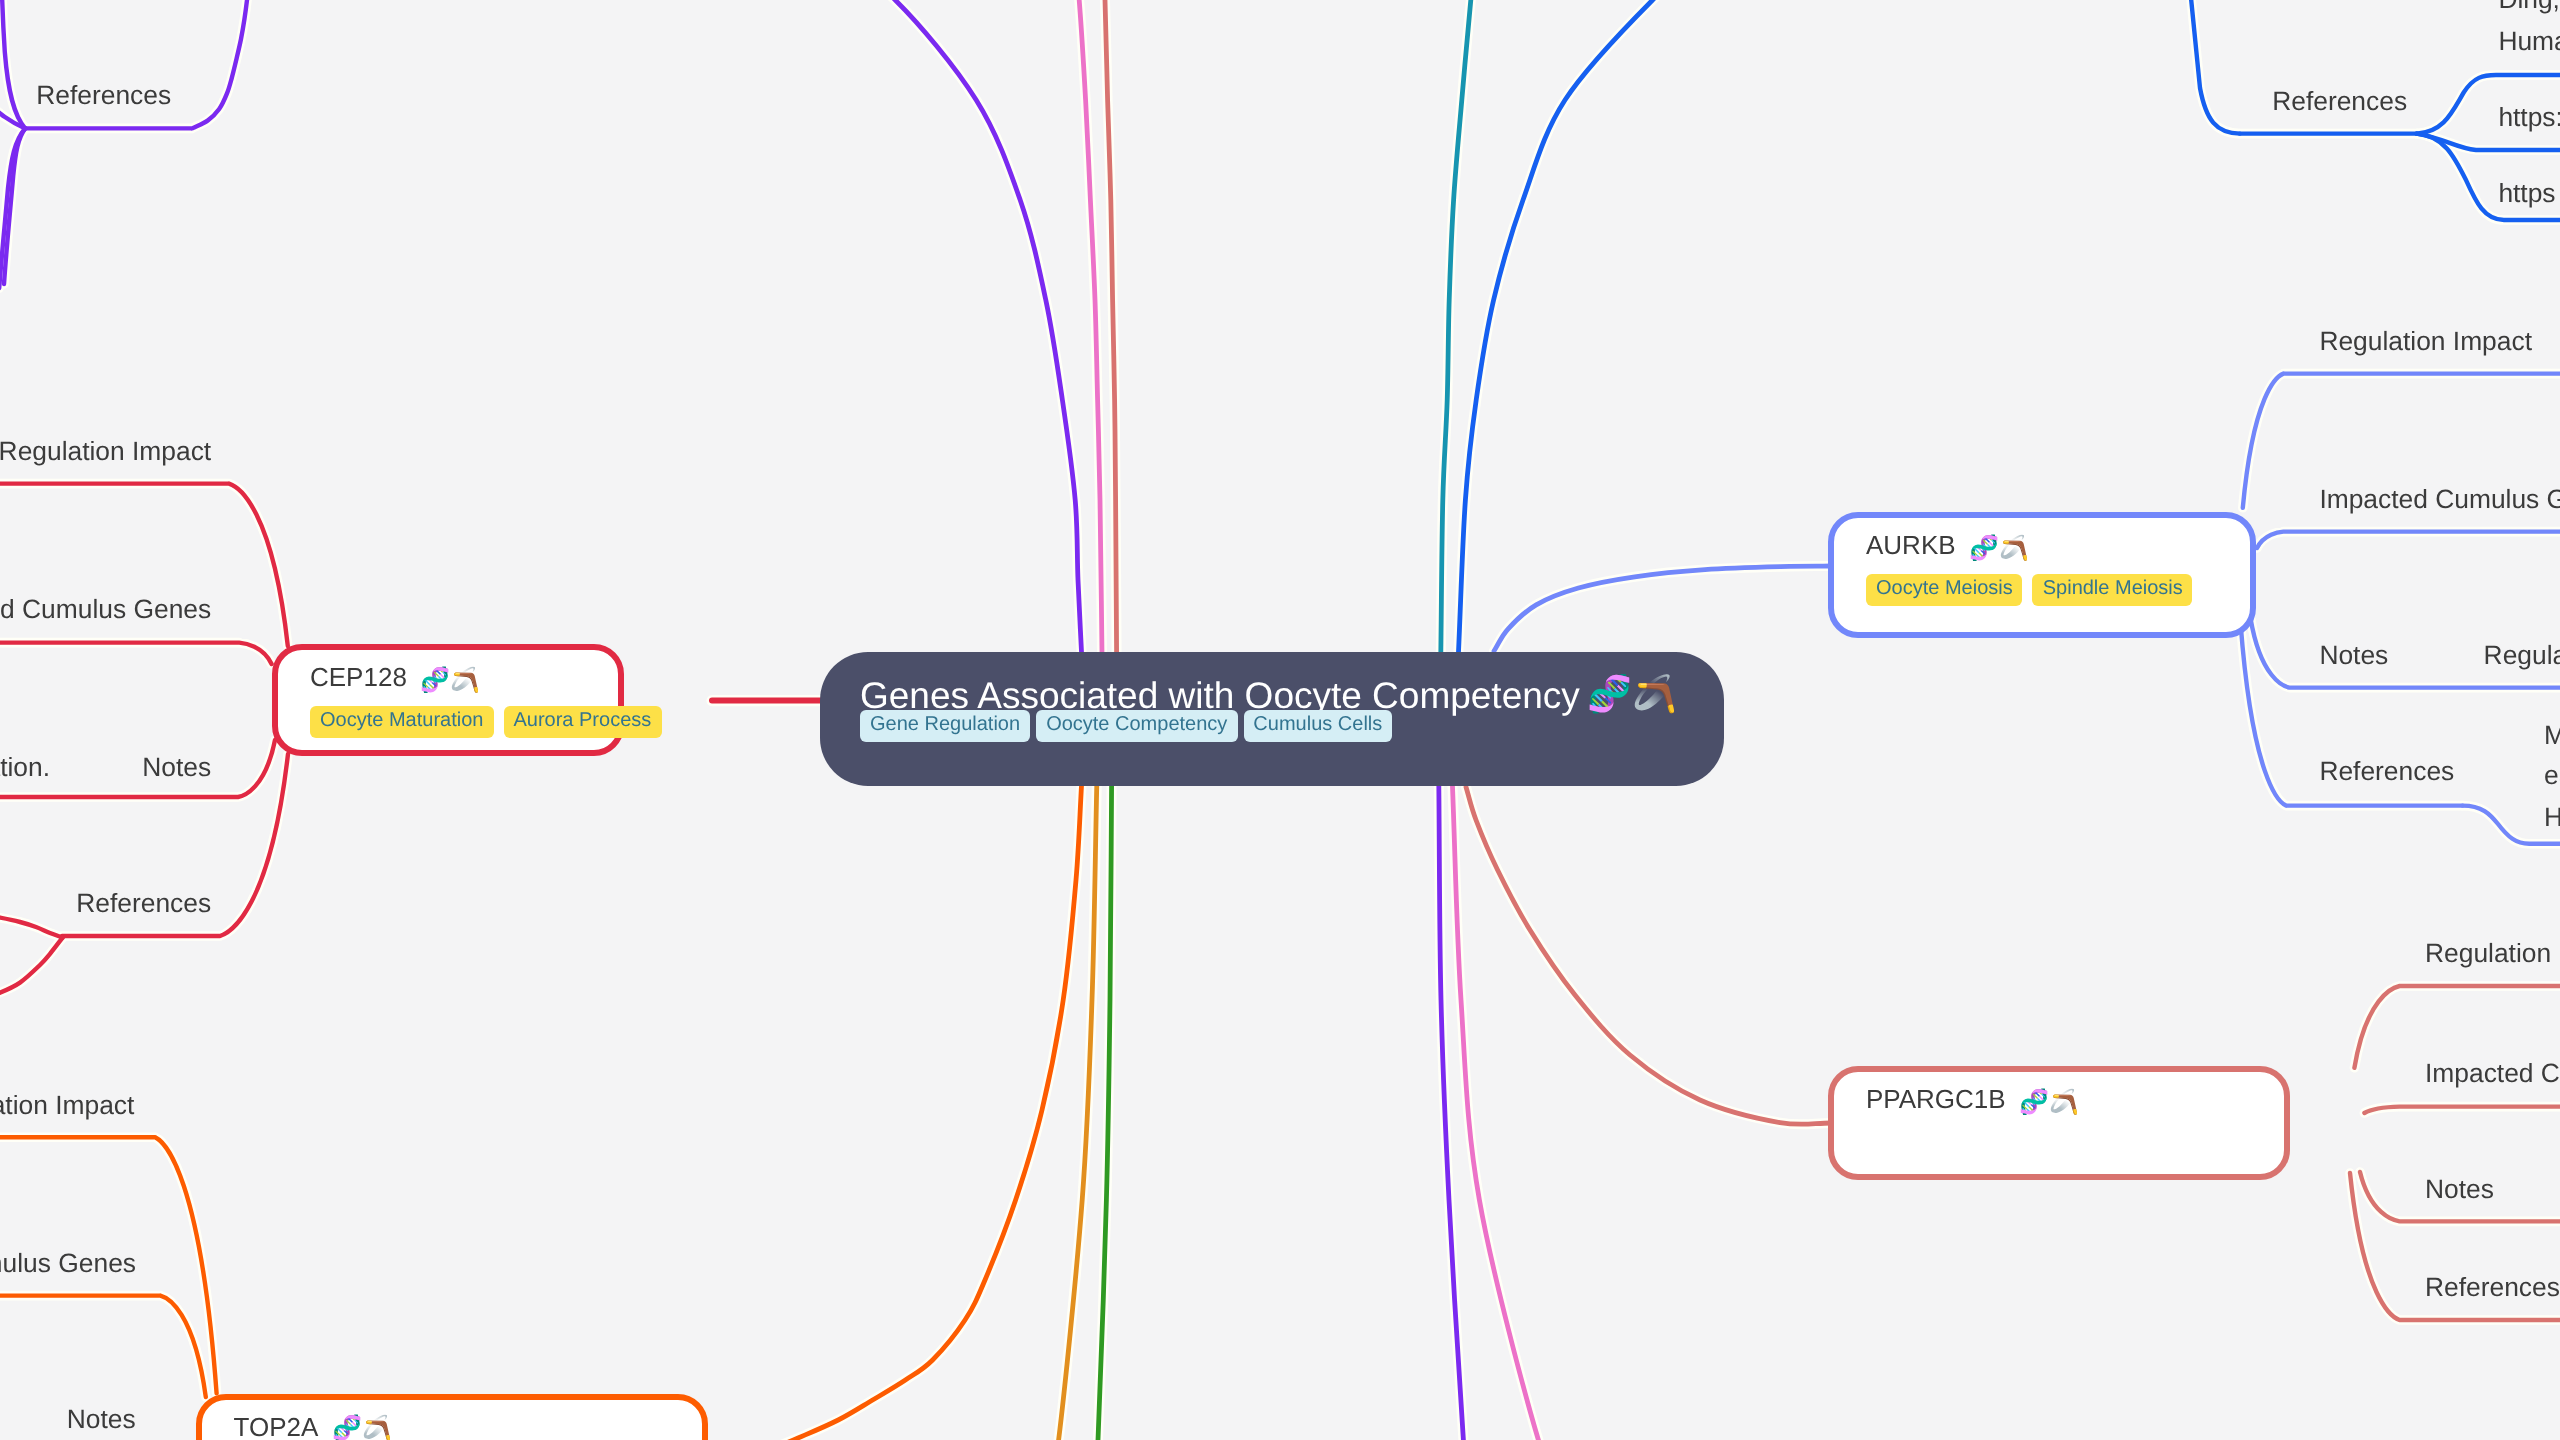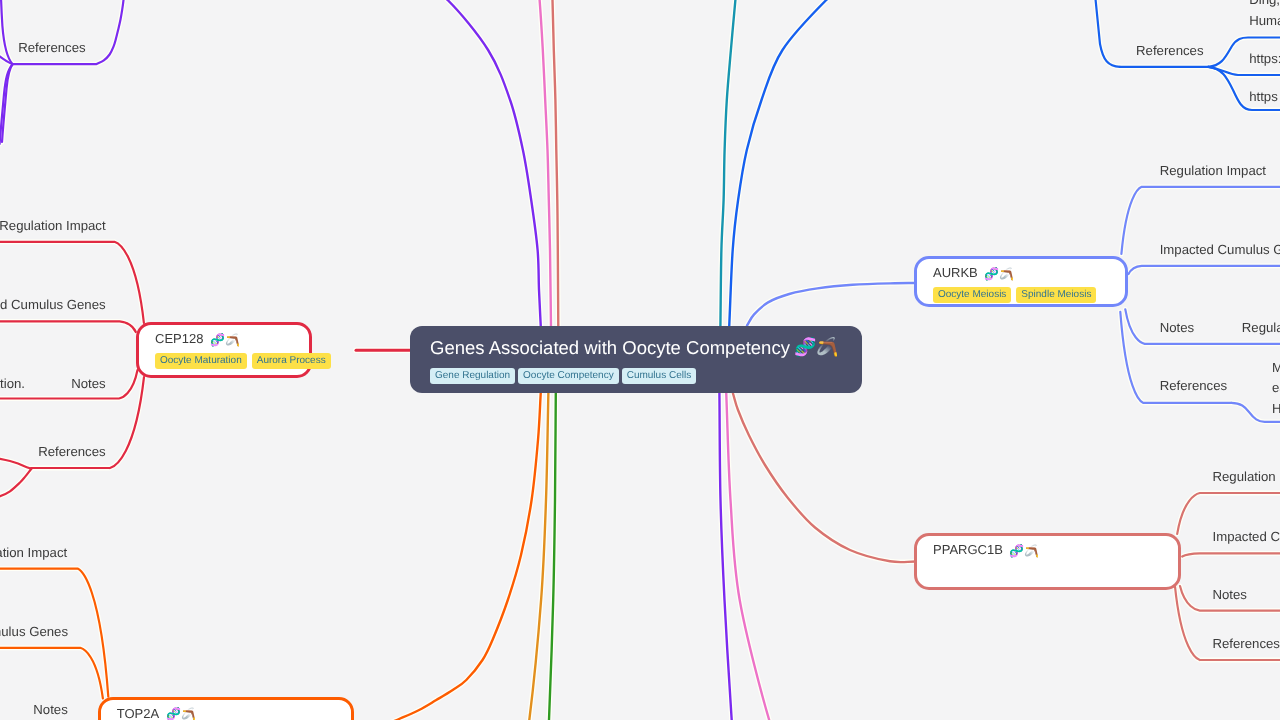--- a/index.html
+++ b/index.html
@@ -11,37 +11,37 @@
 
   .node{position:absolute;box-sizing:border-box;background:#ffffff;border-radius:15px;
         border:3px solid #ccc;white-space:nowrap;}
   .node .row{display:flex;align-items:center;height:11px;}
   .node .ttl{font-size:13px;color:#3b3b3b;line-height:11px;white-space:nowrap;}
   .node .emo{font-size:12px;line-height:11px;margin-left:7px;position:relative;top:1.5px;}
   .node .tags{margin-top:9px;display:flex;gap:5px;}
   .node .tag{background:#fde047;color:#337490;font-size:10px;line-height:10px;
              padding:3px 5px 3px 5px;border-radius:3px;}
 
-  #root-node{position:absolute;box-sizing:border-box;background:#4b4f69;border-radius:12px;
+  #root-node{position:absolute;box-sizing:border-box;background:#4b4f69;border-radius:24px;
              white-space:nowrap;}
   #root-node .row{display:flex;align-items:center;height:15px;}
   #root-node .ttl{font-size:18.5px;color:#ffffff;line-height:15px;}
   #root-node .emo{font-size:18px;line-height:15px;margin-left:4px;}
-  #root-node .tags{margin-top:13px;display:flex;gap:3px;}
+  #root-node .tags{display:flex;gap:3px;}
   #root-node .tag{background:#d5eef5;color:#337490;font-size:10px;line-height:10px;
                   padding:3px 5px 3px 5px;border-radius:3px;}
 
   .blabel{position:absolute;font-size:13.2px;color:#3b3b3b;line-height:10px;white-space:nowrap;}
   .blabel.rt{transform:translateX(-100%);}
 
   
   #root-node{left:410px;top:326px;width:452px;height:67px;padding:14px 0 0 20px;}
   #node-cep128{left:136px;top:322px;width:176px;height:56px;border-color:#e12a43;padding:8px 0 0 16px;}
-  #node-aurkb{left:914px;top:256px;width:214px;height:51px;border-color:#7287fa;padding:8px 0 0 16px;}
-  #node-ppargc1b{left:914px;top:533px;width:267px;height:57px;border-color:#d8736f;padding:8px 0 0 16px;}
+  #node-aurkb{left:914px;top:256px;width:214px;height:63px;border-color:#7287fa;padding:8px 0 0 16px;}
+  #node-ppargc1b{left:914px;top:533px;width:231px;height:57px;border-color:#d8736f;padding:8px 0 0 16px;}
   #node-top2a{left:97.8px;top:696.7px;width:256px;height:56px;border-color:#fd5c00;padding:8px 0 0 16px;}
 
   
   #lbl-cep-ri{left:105.6px;top:221.3px;}
   #lbl-cep-ic{left:105.6px;top:300.1px;}
   #lbl-cep-nt{left:105.6px;top:378.5px;}
   #lbl-cep-nt2{left:25px;top:378.5px;}
   #lbl-cep-rf{left:105.6px;top:447.1px;}
 
   #lbl-top-ri{left:67.2px;top:547.7px;}

